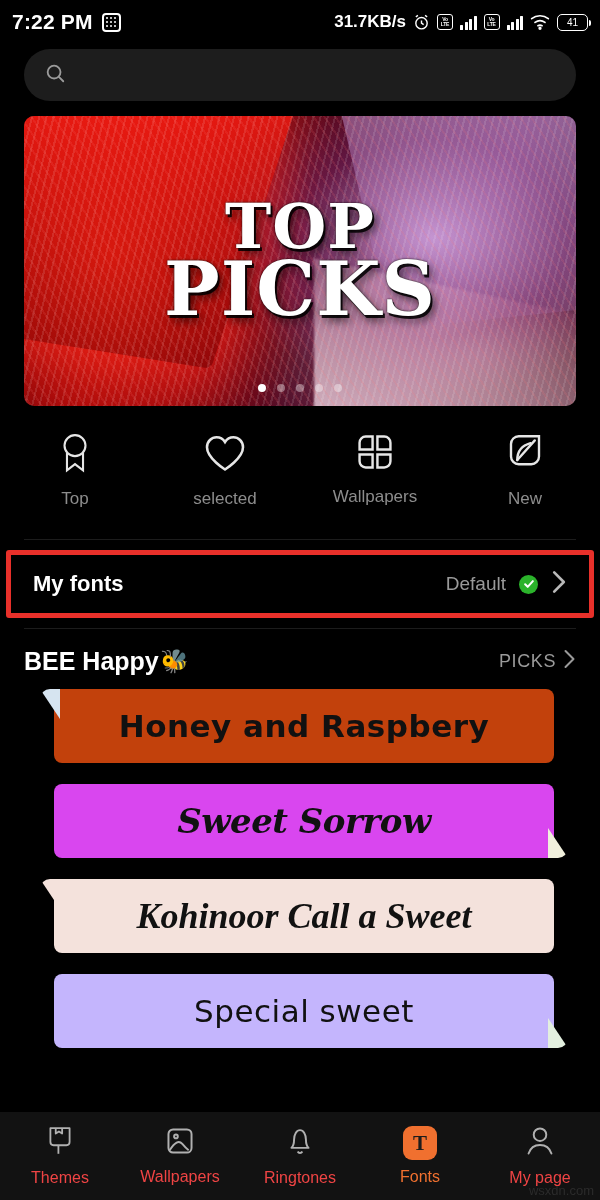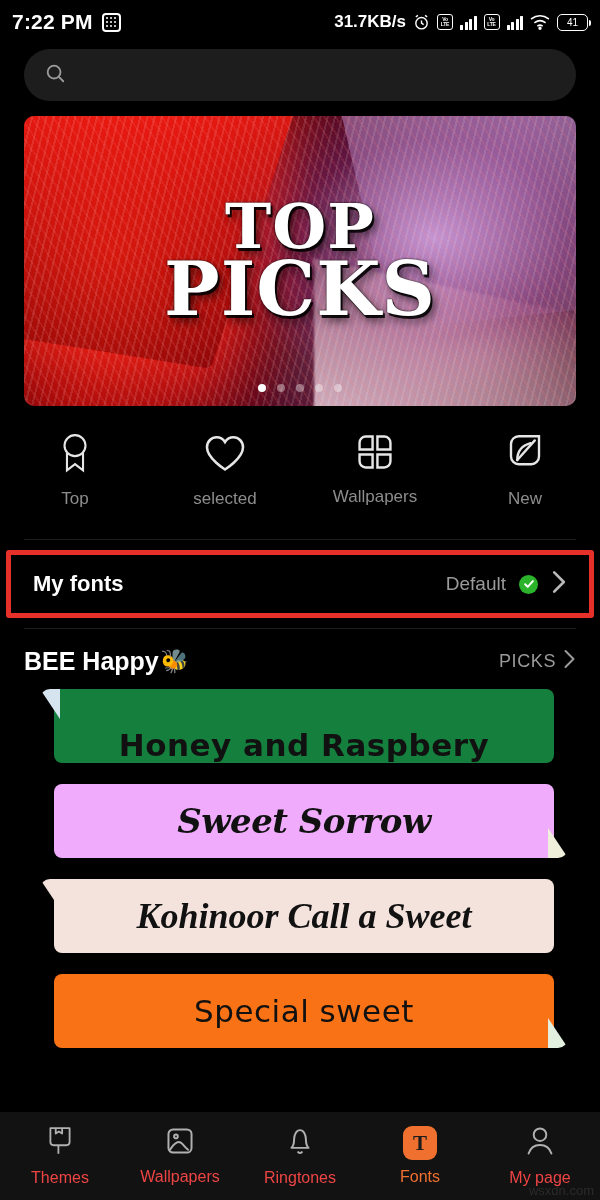--- a/index.html
+++ b/index.html
@@ -337,33 +337,33 @@
       <span>PICKS</span>
       <span>
         <svg width="13" height="20" viewBox="0 0 12 20" fill="none" stroke="#9a9a9a" stroke-width="2" stroke-linecap="round" stroke-linejoin="round">
             <path d="M2 2l8 8-8 8"></path>
           </svg>
       </span>
     </span>
   </div>
 
   <div class="cards">
-      <div class="card tail-left" style="background: #15803d; align-items: flex-end;">
+      <div class="card tail-left" style="background: #c2410c;">
         <span class="tail" style="background: rgb(214, 228, 240);"></span>
         <span class="card-text f-rounded">Honey and Raspbery</span>
       </div>
-      <div class="card tail-right" style="background: #f0abfc;">
+      <div class="card tail-right" style="background: #d946ef;">
         <span class="tail" style="background: rgb(240, 239, 220);"></span>
         <span class="card-text f-script">Sweet Sorrow</span>
       </div>
       <div class="card tail-left" style="background: rgb(244, 226, 220);">
         <span class="tail" style="background: rgb(244, 226, 220);"></span>
         <span class="card-text f-serif">Kohinoor  Call a Sweet</span>
       </div>
-      <div class="card tail-right" style="background: #f97316;">
+      <div class="card tail-right" style="background: #c4b5fd;">
         <span class="tail" style="background: rgb(227, 239, 223);"></span>
         <span class="card-text f-thin">Special sweet</span>
       </div>
     </div>
 
   <div class="bottomnav">
     <div class="nav-item">
       <span>
         <svg width="30" height="32" viewBox="0 0 26 30" fill="none" stroke="#b0b0b0" stroke-width="1.7" stroke-linejoin="round">
           <path d="M4 3h18v13a3 3 0 0 1-3 3H7a3 3 0 0 1-3-3z"></path>

